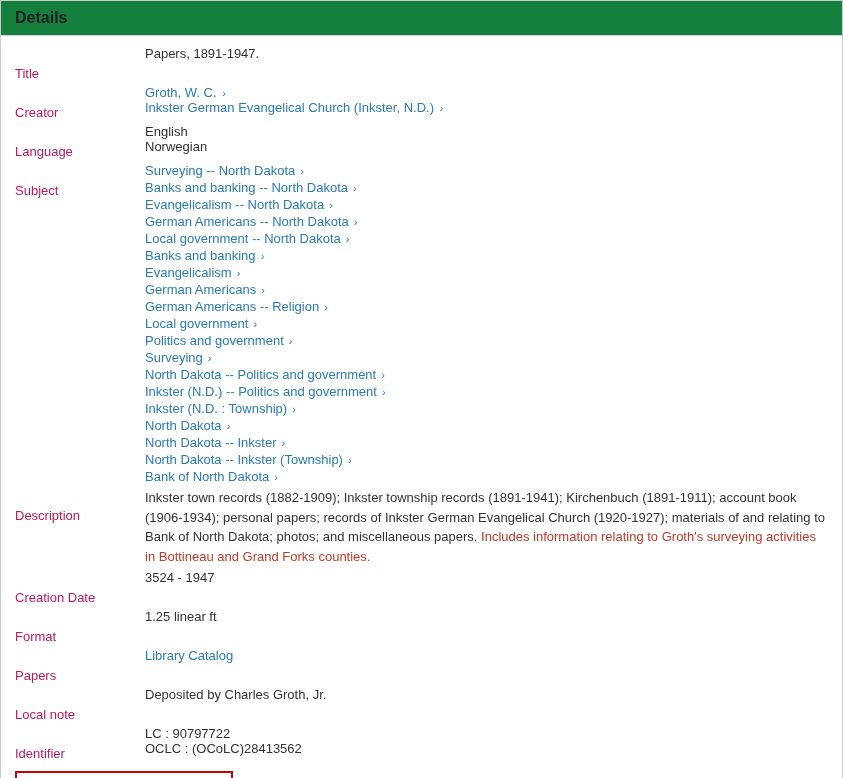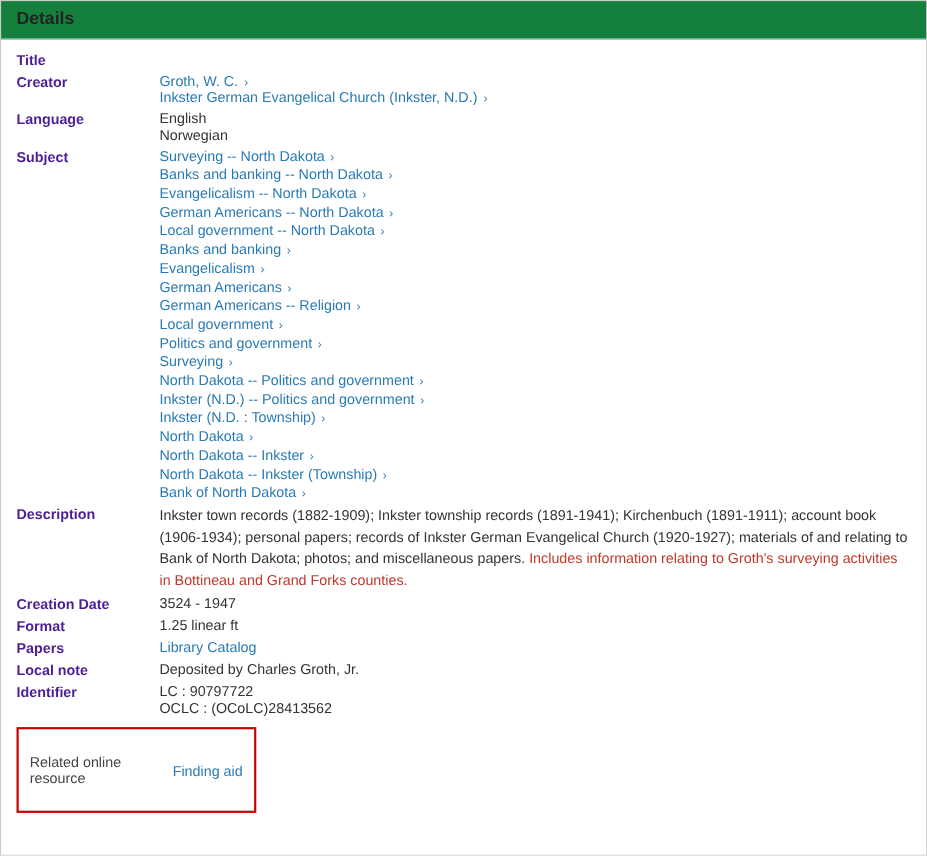--- a/index.html
+++ b/index.html
@@ -27,23 +27,24 @@
       padding: 10px 14px 14px 14px;
     }
     .row {
       display: flex;
       margin-bottom: 4px;
       align-items: flex-start;
     }
     .label {
       width: 130px;
       min-width: 130px;
-      color: #4c1d95;
-      font-weight: bold;
+      color: #be185d;
+      font-weight: normal;
       padding-top: 1px;
+      margin-top: 19px;
     }
     .value {
       flex: 1;
     }
     .link {
       color: #2a7bb5;
       text-decoration: none;
       cursor: pointer;
     }
     .chevron {
@@ -84,20 +85,21 @@
 <body>
 
 <div class="container">
   <div class="details-header">
     <span>Details</span>
   </div>
   <div class="details-body">
 
     <div class="row">
       <div class="label">Title</div>
+      <div class="value">Papers, 1891-1947.</div>
     </div>
 
     <div class="row">
       <div class="label">Creator</div>
       <div class="value">
         <div>
           <a class="link">
             <span>Groth, W. C.</span>
             <span class="chevron">›</span>
           </a>

